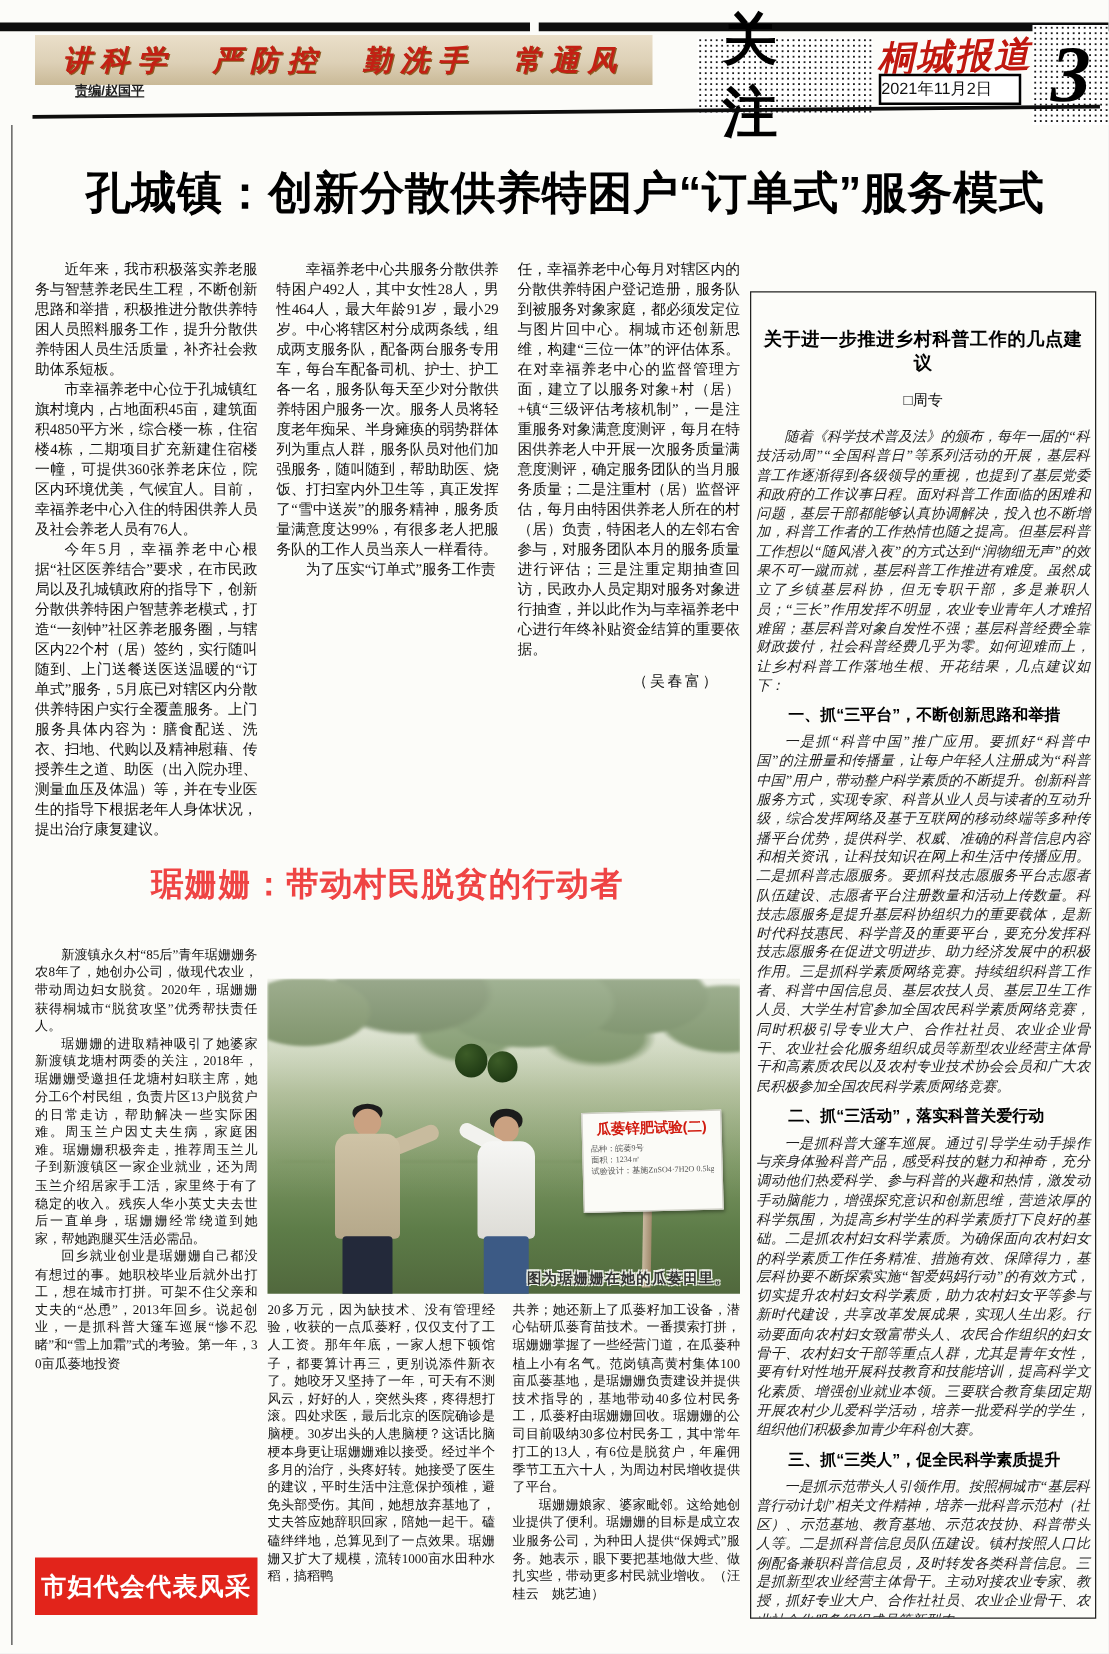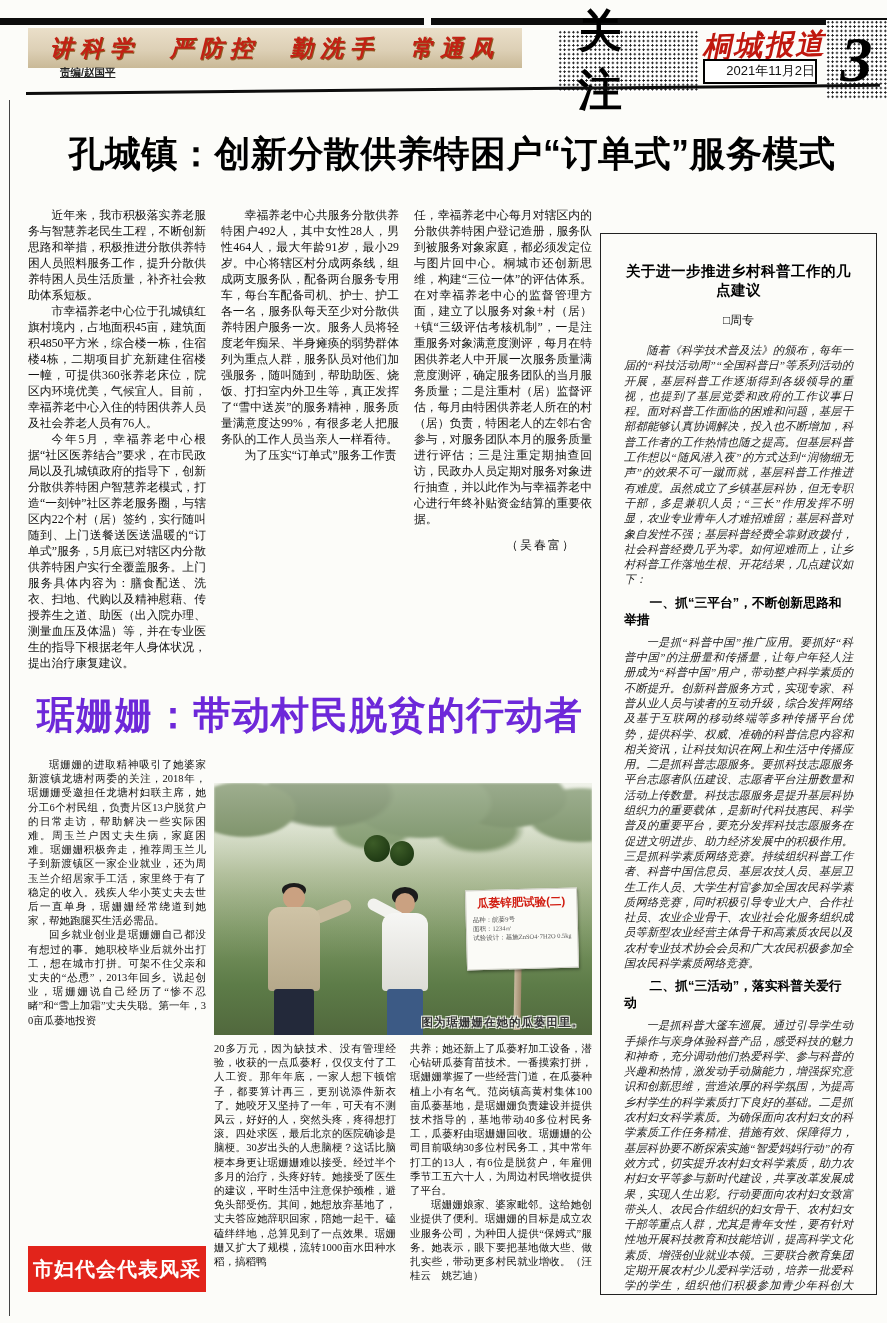--- a/index.html
+++ b/index.html
@@ -18,39 +18,39 @@
   .dotted{background-color:#fff;background-image:radial-gradient(circle,#1a1a1a 1.05px,transparent 1.15px);
       background-size:4.4px 4.4px;}
   .focus-block{position:absolute;left:558px;top:30px;width:140px;height:62px;
       display:flex;align-items:center;justify-content:center;}
   .focus-block span{font-family:"Liberation Sans",sans-serif;font-weight:900;font-size:44px;
       letter-spacing:26px;padding-left:20px;color:#000;}
   .paper-name{position:absolute;left:700px;top:26px;width:128px;height:36px;text-align:center;
       font-family:"Liberation Serif",serif;font-style:italic;font-weight:bold;font-size:29px;
       letter-spacing:2px;color:#c0180f;transform:rotate(-2deg);}
   .date-box{position:absolute;left:703px;top:59px;width:110px;height:21px;background:#fff;
-      border:2px solid #000;text-align:right;font-size:13px;line-height:20px;
+      border:2px solid #000;text-align:left;font-size:13px;line-height:20px;
       font-family:"Liberation Sans",sans-serif;}
   .page-num{position:absolute;left:826px;top:20px;width:61px;height:80px;
       display:flex;align-items:center;justify-content:center;}
   .page-num span{font-family:"Liberation Serif",serif;font-weight:900;font-size:64px;font-style:italic;color:#000;}
   .head-rule{position:absolute;left:26px;top:92px;width:854px;border-top:3.5px solid #0d0d0d;
       transform:rotate(-0.55deg);transform-origin:left center;}
   .left-rule{position:absolute;left:9px;top:100px;height:1216px;border-left:1.5px solid #444;}
   
   .a1-title{position:absolute;left:28px;top:130px;width:848px;margin:0;text-align:center;
       font-family:"Liberation Sans",sans-serif;font-weight:900;font-size:36px;letter-spacing:0.5px;color:#000;}
   .a1-cols{position:absolute;left:28px;top:207px;width:564px;height:480px;display:flex;gap:15px;overflow:hidden;}
   .a1-cols .col{width:178px;height:480px;overflow:hidden;}
   .a1-cols p{margin:0;font-size:11.8px;line-height:16px;text-align:justify;text-indent:2em;
       word-break:break-all;}
   .byline1{display:block;text-align:right;padding-right:16px;margin-top:10px;font-size:12px;letter-spacing:2px;}
   
   .a2-title{position:absolute;left:28px;top:690px;width:564px;margin:0;text-align:center;
-      font-family:"Liberation Sans",sans-serif;font-weight:900;font-size:38px;letter-spacing:1px;color:#6d28d9;}
+      font-family:"Liberation Sans",sans-serif;font-weight:900;font-size:26px;letter-spacing:1px;color:#ef4444;}
   .a2-col{position:absolute;overflow:hidden;}
   .a2-col p{margin:0;font-size:10.5px;line-height:14.2px;text-align:justify;text-indent:2em;word-break:break-all;}
   .a2-col p.cont{text-indent:0;}
   .a2c1{left:28px;top:758px;width:178px;height:480px;}
   .a2c2{left:214px;top:1042px;width:182px;height:278px;}
   .a2c3{left:410px;top:1042px;width:182px;height:278px;}
   
   .photo{position:absolute;left:214px;top:783px;width:378px;height:252px;overflow:hidden;
       background:linear-gradient(180deg,#eef0e7 0%,#d3dbc4 16%,#a3b389 36%,#7c9663 58%,#5d7c48 80%,#51683d 100%);}
   .canopy{position:absolute;left:0;top:0;width:100%;height:58%;
@@ -85,21 +85,21 @@
   .sign-line{font-size:6.5px;color:#555;line-height:9px;white-space:nowrap;overflow:hidden;}
   .sign-post{position:absolute;left:300px;top:185px;width:7px;height:62px;background:linear-gradient(90deg,#c9b9a0,#a08a6c);transform:rotate(1deg);}
   .photo-caption{position:absolute;right:8px;bottom:5px;font-size:11.5px;font-weight:bold;color:#343434;
       text-shadow:-1px -1px 0 #eef1e8,1px -1px 0 #eef1e8,-1px 1px 0 #eef1e8,1px 1px 0 #eef1e8;letter-spacing:1px;}
   
   .badge{position:absolute;left:28px;top:1246px;width:178px;height:46px;background:#e2241b;
       color:#fff;font-family:"Liberation Sans",sans-serif;font-weight:900;font-size:20px;
       display:flex;align-items:center;justify-content:center;letter-spacing:1px;}
   
   .sidebar{position:absolute;left:600px;top:233px;width:277px;height:1062px;border:1.5px solid #222;
-      box-sizing:border-box;padding:12px 23px;overflow:hidden;background:#fcfcf9;}
+      box-sizing:border-box;padding:12px 4px;overflow:hidden;background:#fcfcf9;}
   .sb-title{margin:16px 0 0 0;text-align:center;font-family:"Liberation Sans",sans-serif;
       font-weight:900;font-size:14.5px;letter-spacing:0.5px;color:#000;}
   .sb-author{text-align:center;font-size:12px;margin:12px 0 14px 0;font-family:"Liberation Serif",serif;}
   .sidebar p{margin:0 0 2px 0;font-size:11.3px;line-height:15.3px;text-align:justify;text-indent:2em;
       word-break:break-all;font-style:italic;color:#1d1d1d;}
   .sb-h{margin:7px 0 6px 0;font-family:"Liberation Sans",sans-serif;font-weight:900;font-style:normal;
       font-size:12.8px;text-indent:2em;color:#000;}
 </style>
 </head>
 <body>
@@ -139,22 +139,23 @@
     </div>
     <div class="col">
       <p style="text-indent:0;">任，幸福养老中心每月对辖区内的分散供养特困户登记造册，服务队到被服务对象家庭，都必须发定位与图片回中心。桐城市还创新思维，构建“三位一体”的评估体系。在对幸福养老中心的监督管理方面，建立了以服务对象+村（居）+镇“三级评估考核机制”，一是注重服务对象满意度测评，每月在特困供养老人中开展一次服务质量满意度测评，确定服务团队的当月服务质量；二是注重村（居）监督评估，每月由特困供养老人所在的村（居）负责，特困老人的左邻右舍参与，对服务团队本月的服务质量进行评估；三是注重定期抽查回访，民政办人员定期对服务对象进行抽查，并以此作为与幸福养老中心进行年终补贴资金结算的重要依据。</p>
       <span class="byline1">（吴春富）</span>
     </div>
   </div>
 
   <h2 class="a2-title">琚姗姗：带动村民脱贫的行动者</h2>
 
   <div class="a2-col a2c1">
+    <p>新渡镇永久村“85后”青年琚姗姗务农8年了，她创办公司，做现代农业，带动周边妇女脱贫。2020年，琚姗姗获得桐城市“脱贫攻坚”优秀帮扶责任人。</p>
     <p>琚姗姗的进取精神吸引了她婆家新渡镇龙塘村两委的关注，2018年，琚姗姗受邀担任龙塘村妇联主席，她分工6个村民组，负责片区13户脱贫户的日常走访，帮助解决一些实际困难。周玉兰户因丈夫生病，家庭困难。琚姗姗积极奔走，推荐周玉兰儿子到新渡镇区一家企业就业，还为周玉兰介绍居家手工活，家里终于有了稳定的收入。残疾人华小英丈夫去世后一直单身，琚姗姗经常绕道到她家，帮她跑腿买生活必需品。</p>
-    <p>回乡就业创业是琚姗姗自己都没有想过的事。她职校毕业后就外出打工，想在城市打拼。可架不住父亲和丈夫的“怂恿”，2013年回乡。说起创业，琚姗姗说自己经历了“惨不忍睹”和“雪上加霜”丈夫失聪。第一年，30亩瓜蒌地投资</p>
+    <p>回乡就业创业是琚姗姗自己都没有想过的事。她职校毕业后就外出打工，想在城市打拼。可架不住父亲和丈夫的“怂恿”，2013年回乡。说起创业，一是抓科普大篷车巡展“惨不忍睹”和“雪上加霜”式的考验。第一年，30亩瓜蒌地投资</p>
   </div>
 
   <div class="photo">
     <div class="canopy"></div>
     <div class="mist"></div>
     <div class="gourd g1"></div>
     <div class="gourd g2"></div>
 
     <div class="person" style="left:54px;top:100px;width:84px;height:160px;">
       <div class="hair" style="left:14px;top:0;width:24px;height:14px;"></div>

